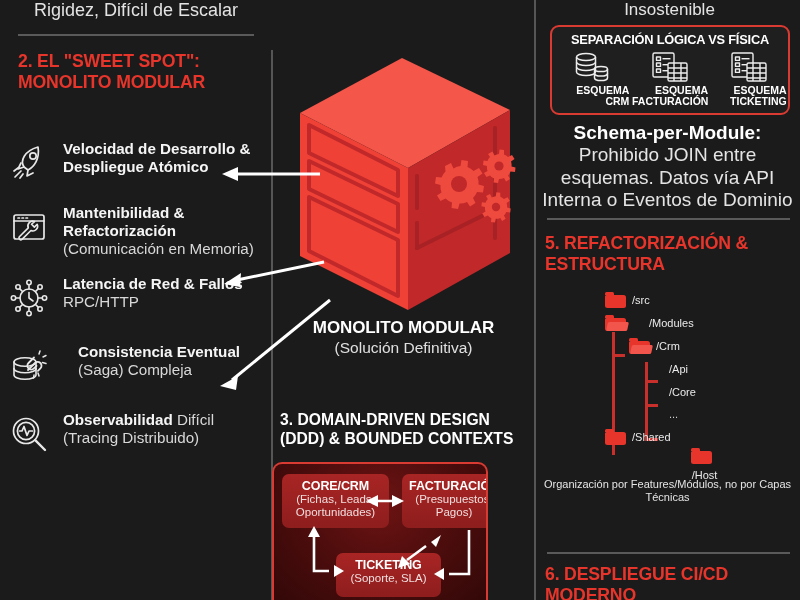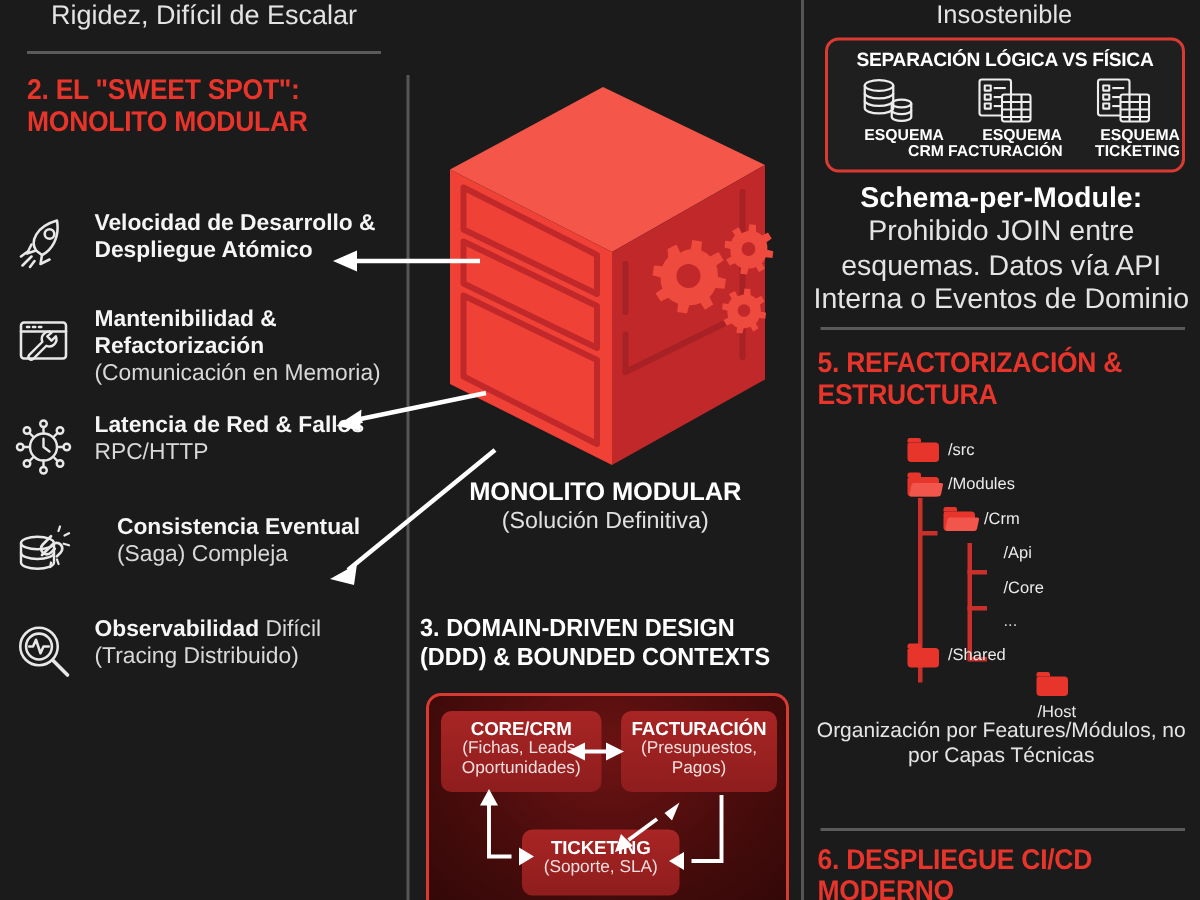--- a/index.html
+++ b/index.html
@@ -51,21 +51,21 @@
   .cube-cap { position: absolute; top: 318px; left: 0; width: 263px; text-align: center; }
   .cube-cap .t1 { color: #ffffff; font-weight: bold; font-size: 17px; letter-spacing: -0.1px; }
   .cube-cap .t2 { color: #e0e0e0; font-size: 15.5px; margin-top: 1px; }
 
   .ddd-title {
     position: absolute; top: 410px; left: 8px; width: 255px;
     color: #ffffff; font-weight: bold; font-size: 16.5px; line-height: 1.13;
     transform: scaleX(0.95); transform-origin: left top;
   }
   .ddd-box {
-    position: absolute; top: 462px; left: 12px; width: 242px; height: 138px;
+    position: absolute; top: 462px; left: 0; width: 216px; height: 138px;
     border: 2px solid #d93a32; border-bottom: none;
     border-radius: 10px 10px 0 0;
     background: radial-gradient(ellipse at 50% 30%, #6d1313 0%, #4a0c0c 55%, #330808 100%);
     overflow: hidden;
   }
   .ctx {
     position: absolute;
     background: linear-gradient(180deg, #a82524 0%, #8e1d1d 100%);
     border-radius: 7px;
     color: #fff; text-align: center; padding-top: 5px;
@@ -115,21 +115,21 @@
   }
   .folder.open i { background: #e8352b; transform: skewX(0deg); }
   .folder.open i::after {
     content:""; position:absolute; left:2px; top:4px; width:21px; height:9px;
     background:#f2554c; border-radius:1.5px; transform: skewX(-12deg);
   }
   .tline { position: absolute; background: #c9302c; }
 
   .org-note {
     position: absolute; top: 478px; left: 0; width: 265px; text-align: center;
-    font-size: 14px; line-height: 1.2; color: #e4e4e4;
+    font-size: 11px; line-height: 1.2; color: #e4e4e4;
   }
   .r-title6 { position: absolute; top: 563px; left: 10px; width: 250px; }
 
   svg { display: block; overflow: visible; }
 </style>
 </head>
 <body>
 
 <div class="page">
 
@@ -415,21 +415,21 @@
       <div class="tline" style="left:42px; top:92px; width:13px; height:2.5px;"></div>
       <div class="tline" style="left:42px; top:116px; width:13px; height:2.5px;"></div>
       <div class="tline" style="left:42px; top:150px; width:13px; height:2.5px;"></div>
 
       <div class="row" style="padding-left:2px;">
         <span class="folder">
             <i></i>
           </span>
         <span class="name">/src</span>
       </div>
-      <div class="row" style="padding-left:2px;">
+      <div class="row" style="padding-left:2px;gap:17px;">
         <span class="folder open">
             <i></i>
           </span>
         <span class="name">/Modules</span>
       </div>
       <div class="row" style="padding-left:26px;">
         <span class="folder open">
             <i></i>
           </span>
         <span class="name">/Crm</span>

